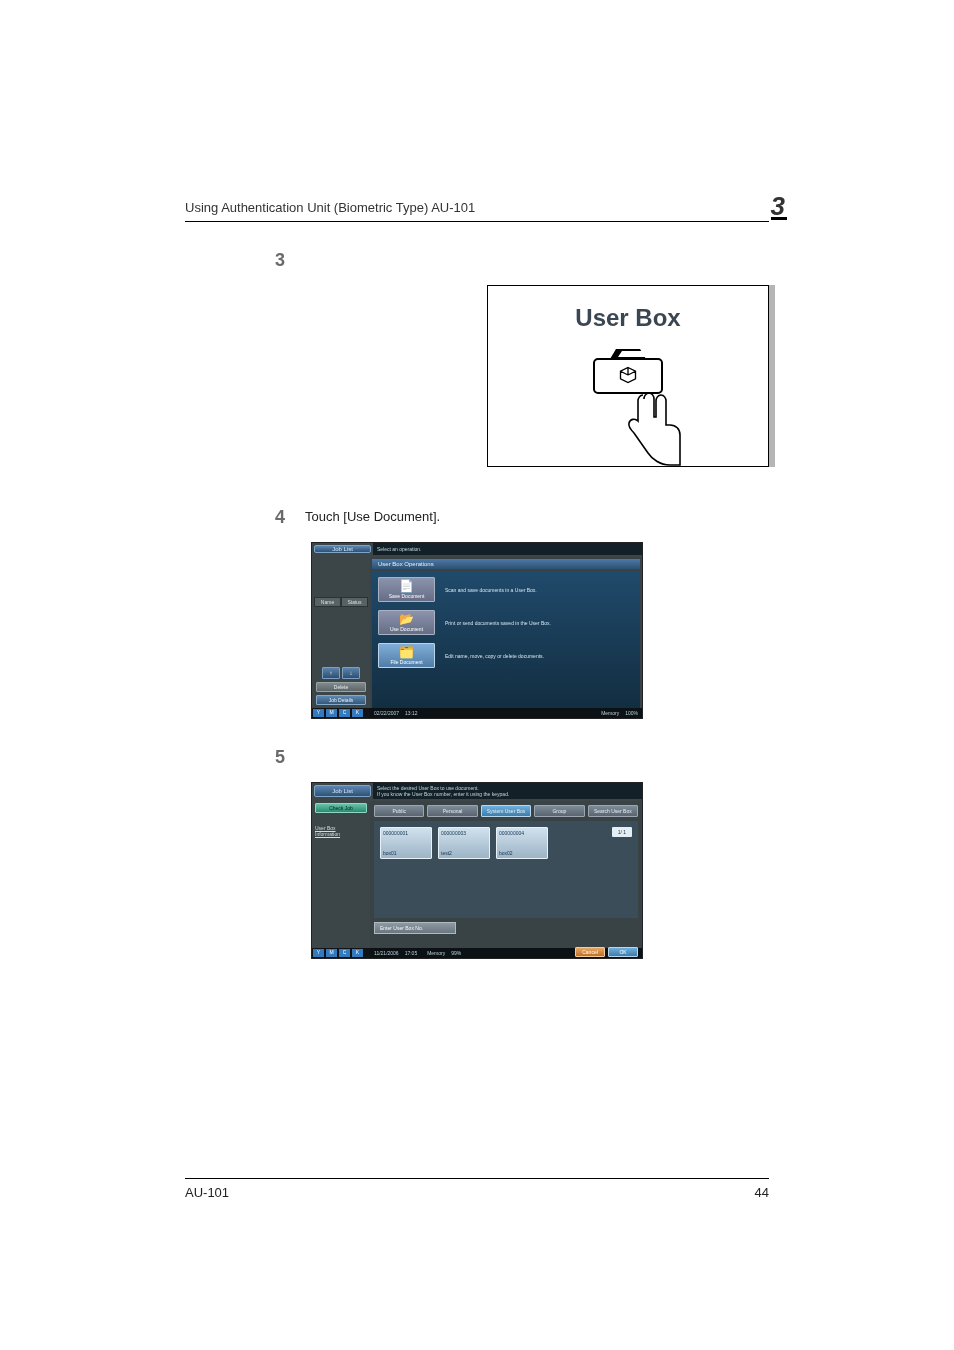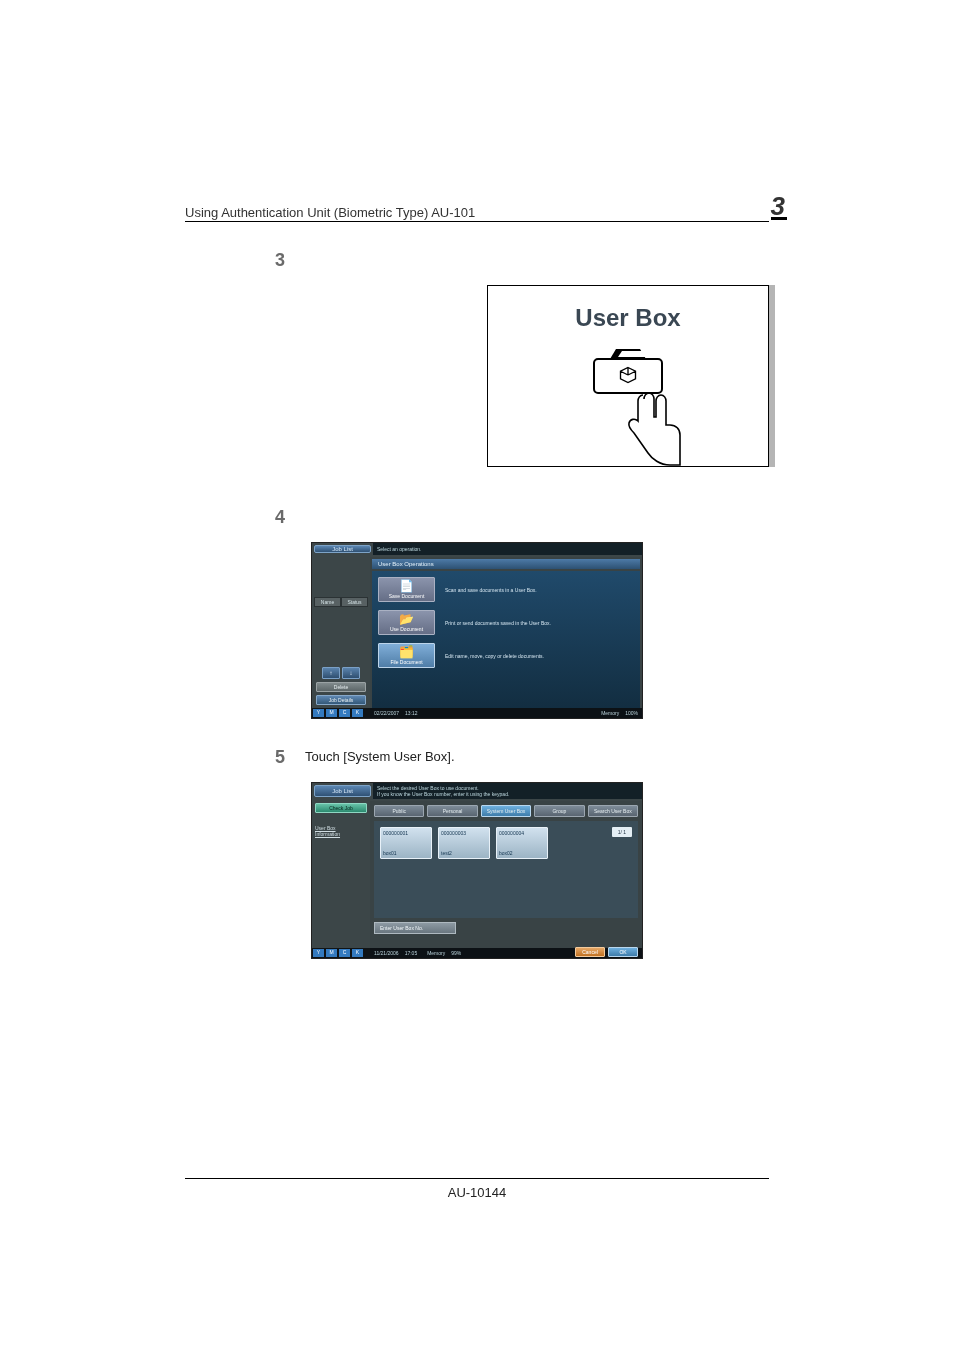--- a/index.html
+++ b/index.html
@@ -14,21 +14,21 @@
   .page {
     width: 954px;
     height: 1350px;
     position: relative;
     box-sizing: border-box;
     padding: 195px 185px 0 185px;
   }
   
   .hdr {
     display: flex;
-    align-items: flex-end;
+    align-items: center;
     border-bottom: 1.5px solid #000;
     padding-bottom: 1px;
   }
   .hdr-title {
     flex: 1;
     font-size: 13px;
     color: #333;
   }
   .hdr-right {
     display: flex;
@@ -349,21 +349,21 @@
     background: linear-gradient(#e6a766,#c07122); color:#fff; border:1px solid #f3cb9d; border-radius:1px;}
 
   
   .page-footer {
     position: absolute;
     left: 185px; right: 185px;
     bottom: 150px;
     border-top: 1px solid #000;
     padding-top: 6px;
     display: flex;
-    justify-content: center;
+    justify-content: space-between;
     font-size: 13px;
     color: #222;
   }
 </style>
 </head>
 <body>
 
 <div class="page">
 
   <div class="hdr">
@@ -391,20 +391,21 @@
       <div class="hand">
         <svg viewBox="0 0 60 80">
             <path fill="none" stroke="#000" stroke-width="1.6" d="M20 5c-3 0-5 3-5 6v20c-3-3-8-2-9 2-1 4 2 7 5 10l14 20c4 6 12 12 22 12h10V45c0-6-4-10-10-10h-4V11c0-3-2-6-5-6s-5 3-5 6v16h-2V9c0-3-2-6-5-6s-5 3-5 6"></path>
           </svg>
       </div>
     </div>
   </div>
 
   <div class="step" style="margin-top:40px">
     <div class="step-num">4</div>
+    <div class="step-body">Touch [Use Document].</div>
   </div>
 
   <div class="screenshot" style="height:175px">
     <div class="shot-top">
       <div class="joblist-btn">Job List</div>
       <div class="shot-msgbar">Select an operation.</div>
     </div>
     <div class="left-col">
       <div class="jlist-row">
         <div class="jlist-cell">Name</div>
@@ -454,21 +455,20 @@
         <span>02/22/2007</span>
         <span>13:12</span>
         <span style="margin-left:auto">Memory</span>
         <span>100%</span>
       </div>
     </div>
   </div>
 
   <div class="step" style="margin-top:28px">
     <div class="step-num">5</div>
-    <div class="step-body">Touch [System User Box].</div>
   </div>
 
   <div class="screenshot" style="height:175px">
     <div class="shot-top" style="height:16px">
       <div class="joblist-btn">Job List</div>
       <div class="shot-msgbar">
         <span>Select the desired User Box to use document.</span>
         <span>If you know the User Box number, enter it using the keypad.</span>
       </div>
     </div>

